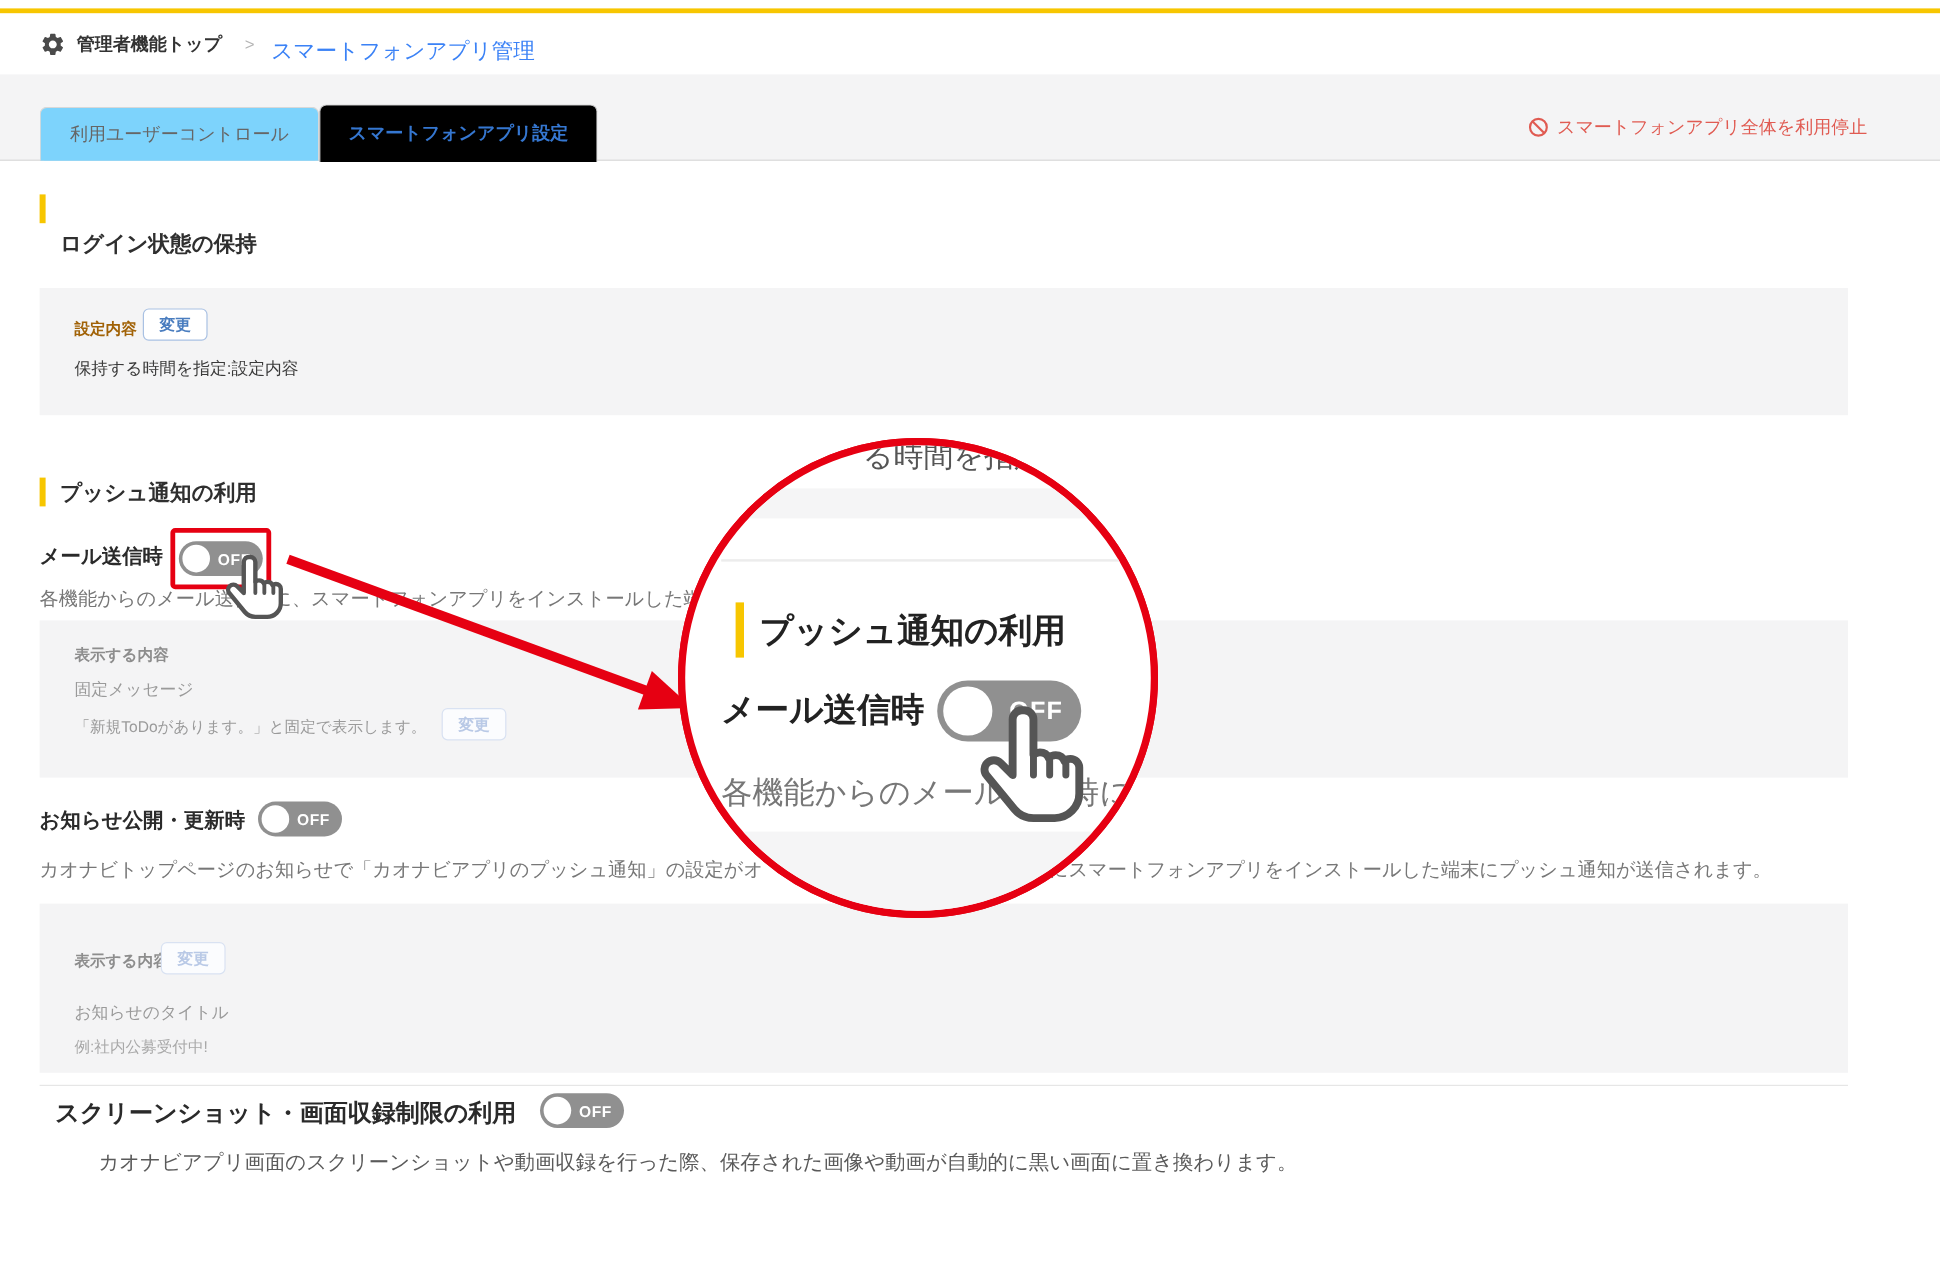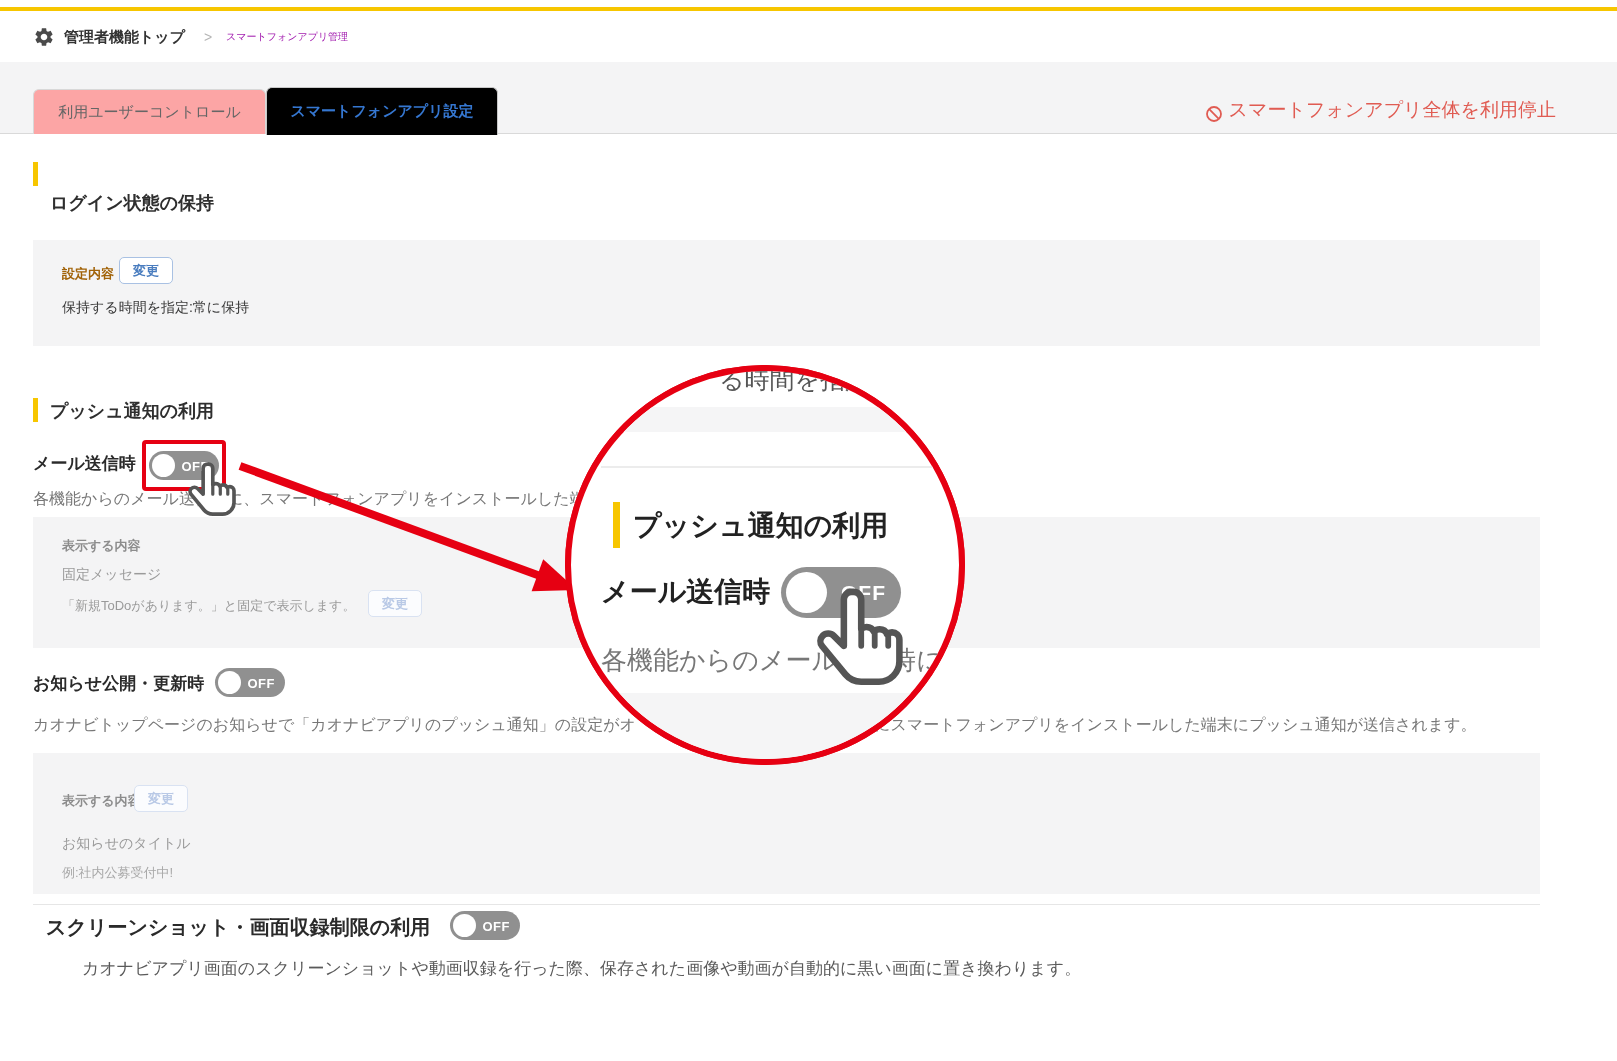--- a/index.html
+++ b/index.html
@@ -8,29 +8,29 @@
   #app { position:relative; width:1617px; height:1061px; background:#fff; overflow:hidden; }
 
   .abs { position:absolute; }
 
   
   .topline { position:absolute; left:0; top:7px; width:1617px; height:4px; background:#f7c600; }
 
   
   .crumb-root { position:absolute; left:64px; top:28px; font-size:15px; font-weight:bold; color:#333; }
   .crumb-sep  { position:absolute; left:204px; top:29px; font-size:14px; color:#b5b5b5; }
-  .crumb-cur  { position:absolute; left:226px; top:30px; font-size:10px; color:#a21caf; }
+  .crumb-cur  { position:absolute; left:226px; top:30px; font-size:18px; color:#3b82f6; }
 
   
   .tabstrip { position:absolute; left:0; top:62px; width:1617px; height:72px; background:#f4f4f5; border-bottom:1px solid #d9d9d9; }
   .tab { position:absolute; display:flex; align-items:center; justify-content:center; font-size:15px; border-radius:6px 6px 0 0; }
-  .tab-inactive { left:33px; top:27px; width:233px; height:45px; background:#fca5a5; border:1px solid #d8d8d8; border-bottom:none; color:#666; }
+  .tab-inactive { left:33px; top:27px; width:233px; height:45px; background:#7dd3fc; border:1px solid #d8d8d8; border-bottom:none; color:#666; }
   .tab-active { left:266px; top:25px; width:232px; height:48px; background:#000000; border:1px solid #c7c7c7; border-bottom:none; color:#3577d1; font-weight:bold; z-index:2; }
 
-  .stoplink { position:absolute; top:97px; right:61px; display:flex; align-items:flex-end; gap:6px; color:#e05b52; font-size:19px; cursor:pointer; }
+  .stoplink { position:absolute; top:97px; right:61px; display:flex; align-items:flex-start; gap:6px; color:#e05b52; font-size:15px; cursor:pointer; }
 
   
   .sec-bar { position:absolute; width:5px; height:24px; background:#f7c600; }
   .sec-head { position:absolute; font-size:18px; font-weight:bold; color:#2f2f2f; }
   .desc { position:absolute; font-size:15px; color:#5a5a5a; }
 
   .panel { position:absolute; left:33px; width:1507px; background:#f4f4f5; }
   .panel-label { position:absolute; font-size:13px; font-weight:bold; color:#a16207; }
   .panel-label.dim { color:#8d8d8d; }
   .panel-value { position:absolute; font-size:14px; color:#3a3a3a; }
@@ -100,21 +100,21 @@
     </svg>
     <span>スマートフォンアプリ全体を利用停止</span>
   </div>
 
   <div class="sec-bar" style="left:33px;top:162px;"></div>
   <div class="sec-head" style="left:50px;top:163px;margin-top:28px;">ログイン状態の保持</div>
 
   <div class="panel" style="top:240px;height:106px;">
     <span class="panel-label" style="left:29px;top:25px;">設定内容</span>
     <span class="btn-change" style="left:86px;top:17px;">変更</span>
-    <span class="panel-value" style="left:29px;top:59px;">保持する時間を指定:常に保持</span>
+    <span class="panel-value" style="left:29px;top:59px;">保持する時間を指定:設定内容</span>
   </div>
 
   <div class="sec-bar" style="left:33px;top:398px;"></div>
   <div class="sec-head" style="left:50px;top:399px;">プッシュ通知の利用</div>
 
   <div class="row-label" style="left:33px;top:452px;">メール送信時</div>
   <div class="toggle" style="left:149px;top:451px;">
     <span class="knob"></span>
     <span class="tlabel">OFF</span>
   </div>

